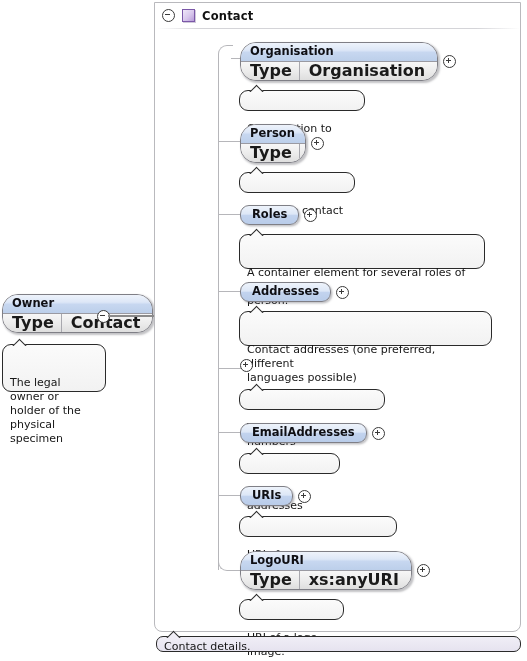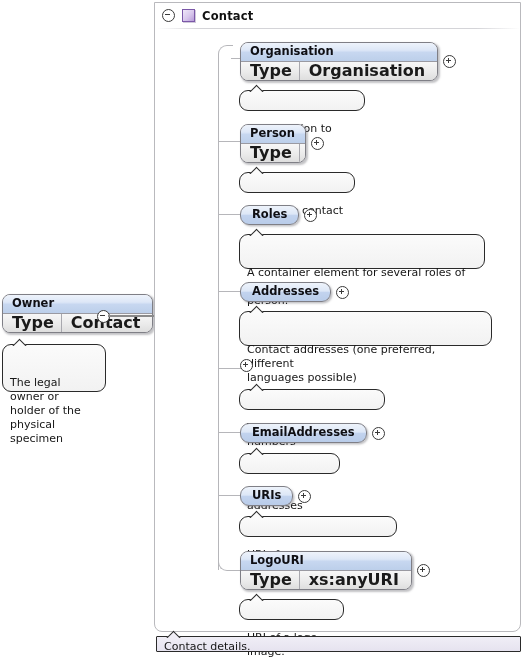--- a/index.html
+++ b/index.html
@@ -74,21 +74,21 @@
     border:1px solid #7f7f86;border-radius:9px;
     background:linear-gradient(to bottom,#eef3fb 0%,#dde7f7 45%,#c2d3ee 52%,#b9cce9 100%);
     box-shadow:1.5px 1.5px 2px rgba(80,80,90,.35);
     padding:2px 11px 3px 11px;
     font-size:11.5px;font-weight:bold;color:#0f0f14;line-height:13px;
     white-space:nowrap;
   }
 
   
   .ebox{
-    border:1px solid #7f7f86;border-radius:8px;overflow:hidden;
+    border:1px solid #7f7f86;border-radius:16px;overflow:hidden;
     box-shadow:1.5px 1.5px 2px rgba(80,80,90,.35);
     background:#f4f4f4;
   }
   .ebox .name-row{
     background:linear-gradient(to bottom,#eef3fb 0%,#dde7f7 40%,#c7d7f0 52%,#bccfea 100%);
     border-bottom:1px solid #9a9aa2;
     font-size:11.5px;font-weight:bold;color:#0f0f14;
     padding:2px 10px 3px 9px;line-height:13px;white-space:nowrap;
   }
   .ebox .type-row{
@@ -130,21 +130,21 @@
     border:1.5px solid #3b3b20;
     box-shadow:1.5px 1.5px 2px rgba(60,60,40,.4);
   }
   #seq-node svg{position:absolute;left:4px;top:6px;}
   #seq-minus{position:absolute;left:200px;top:310px;}
   #seq-to-frame{position:absolute;left:212px;top:315px;width:7px;height:1px;background:#b6b6ba;}
 
   
   #bottom-anno{
     position:absolute;left:156px;top:636px;width:365px;height:16px;
-    border:1px solid #2a2a2a;border-radius:1px;
+    border:1px solid #2a2a2a;border-radius:7px;
     background:linear-gradient(to bottom,#f0eef6 0%,#e6e3ef 100%);
     font-size:11px;line-height:14px;color:#161616;
     padding:3px 9px 3px 7px;box-sizing:border-box;
   }
   #bottom-anno .notch{position:absolute;left:9px;top:-7px;width:16px;height:8px;overflow:hidden;}
   #bottom-anno .notch::before{
     content:"";position:absolute;left:2px;top:3px;width:10px;height:10px;
     background:#f0eef6;border-left:1px solid #2a2a2a;border-top:1px solid #2a2a2a;
     transform:rotate(45deg);
   }

